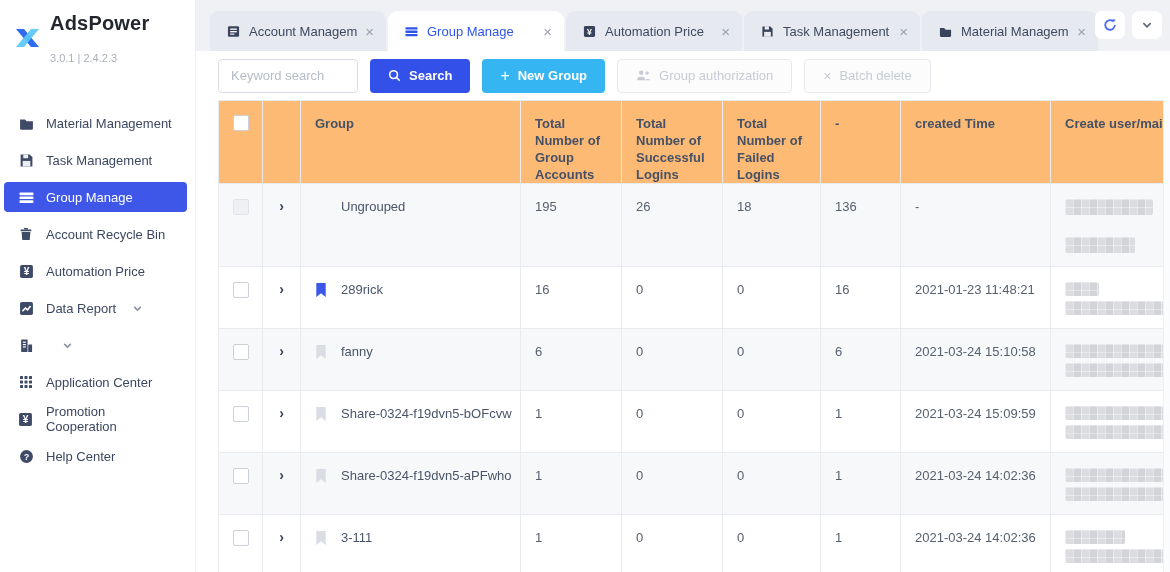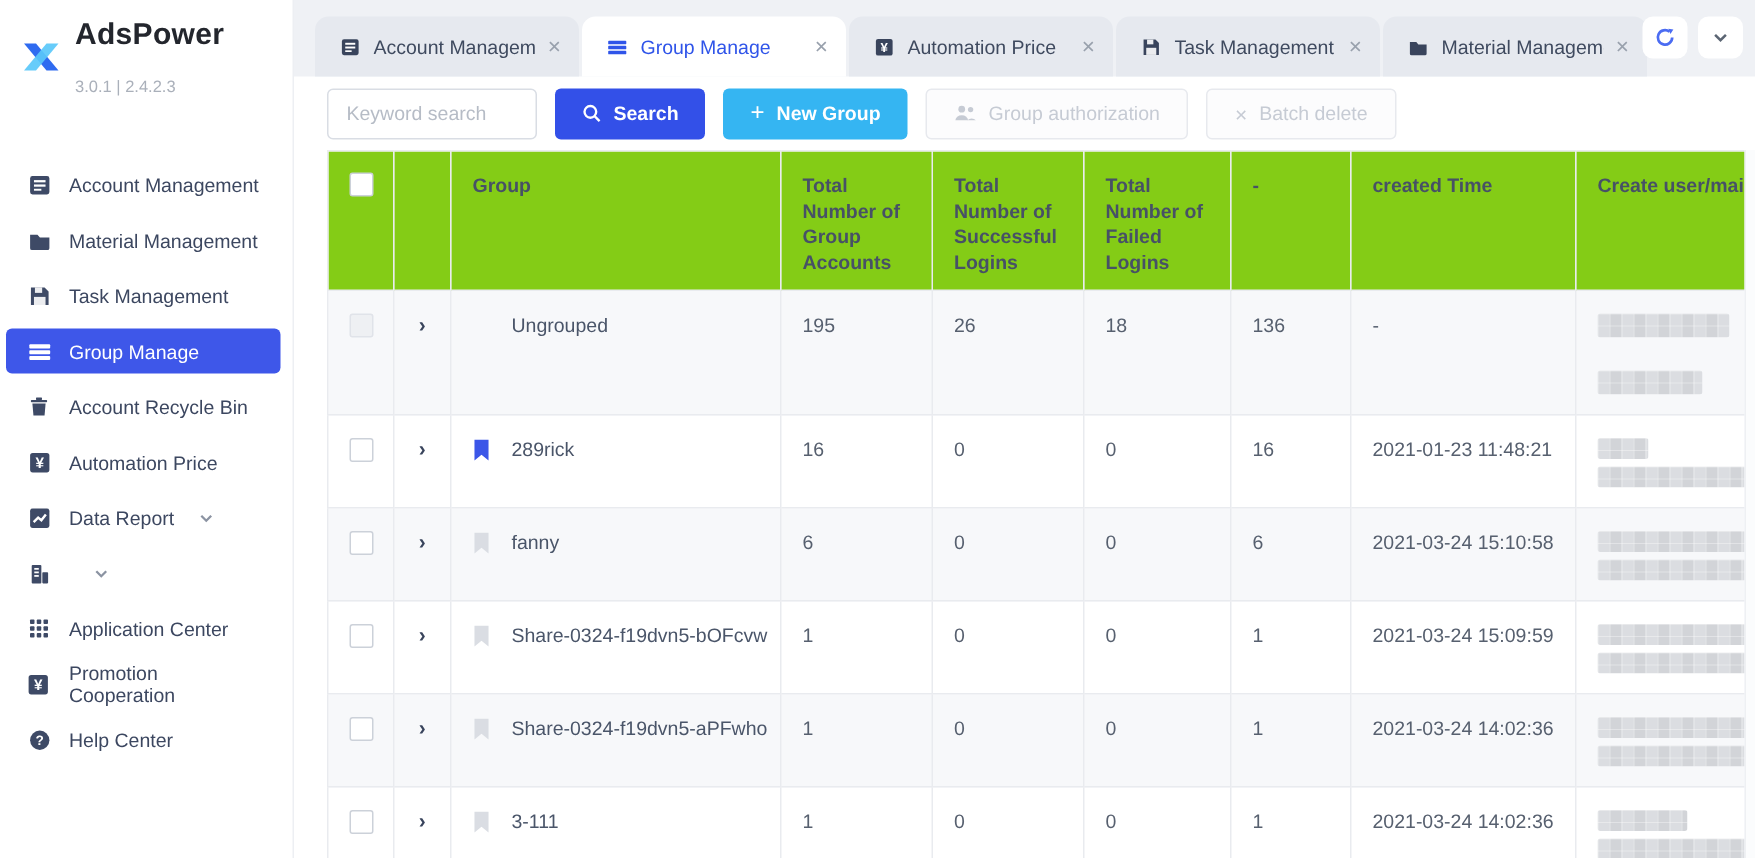--- a/index.html
+++ b/index.html
@@ -42,21 +42,21 @@
   .btn-cyan { background:#35b5f2; color:#fff; }
   .btn-disabled { background:#fcfcfd; border:1px solid #e7e9ee; color:#c6cbd4; font-weight:normal; cursor:default; }
   .btn .bicon { display:flex; align-items:center; }
 
   
   .table-wrap { margin-left:22px; overflow:hidden; flex:1; position:relative; }
   table { border-collapse:collapse; table-layout:fixed; width:1012px; }
   col.c-check{width:44px} col.c-exp{width:38px} col.c-group{width:220px} col.c-n1{width:101px}
   col.c-n2{width:101px} col.c-n3{width:98px} col.c-dash{width:80px} col.c-time{width:150px} col.c-user{width:180px}
   th, td { border:1px solid #e9ebef; vertical-align:top; text-align:left; }
-  th { font-size:13px; font-weight:bold; color:#475166; line-height:17px; padding:14px 8px 10px 14px; height:66px; background:#84cc16; }
+  th { font-size:13px; font-weight:bold; color:#475166; line-height:17px; padding:14px 8px 0 14px; height:66px; background:#fdba74; }
   td { font-size:13px; color:#57606f; padding:15px 8px 8px 14px; height:47px; }
   tr.striped td { background:#f7f8fa; }
   tr.r-tall td { height:81px; }
   .cell-center { text-align:center; padding-left:0; padding-right:0; }
   .cb { width:16px; height:16px; border:1px solid #ccd1d9; border-radius:2px; background:#fff; display:inline-block; cursor:pointer; }
   .cb.disabled { background:#eef0f3; border-color:#e0e3e9; cursor:default; }
   .expander { color:#39445c; font-weight:bold; font-size:14px; line-height:1; cursor:pointer; display:inline-block; }
   .gwrap { display:flex; align-items:flex-start; }
   .bm { width:12px; margin-right:14px; margin-top:1px; flex-shrink:0; display:flex; }
   .bm.blue { color:#3b56e8; }
@@ -96,31 +96,20 @@
           <polygon points="19,2 27,2 12,20 4,20" fill="#5ac8fa" opacity="0.92"></polygon>
         </svg>
       </span>
       <span>
         <div class="logo-name">AdsPower</div>
         <div class="logo-ver">3.0.1 | 2.4.2.3</div>
       </span>
     </div>
 
     <nav class="nav">
-      <div class="nav-item">
-        <span class="nav-icon">
-          <svg width="15" height="15" viewBox="0 0 14 14">
-              <rect x="1" y="1.3" width="12" height="11.4" rx="1.5" fill="currentColor"></rect>
-              <rect x="3.4" y="3.8" width="7.2" height="1.4" fill="#fff"></rect>
-              <rect x="3.4" y="6.5" width="7.2" height="1.4" fill="#fff"></rect>
-              <rect x="3.4" y="9.2" width="4.6" height="1.2" fill="#fff"></rect>
-            </svg>
-        </span>
-        <span class="nav-label">Account Management</span>
-      </div>
       <div class="nav-item">
         <span class="nav-icon">
           <svg width="15" height="15" viewBox="0 0 14 14">
               <path d="M1 3.2 h4.6 l1.5 1.8 H13 v6.6 a1.2 1.2 0 0 1 -1.2 1.2 H2.2 A1.2 1.2 0 0 1 1 11.6 Z" fill="currentColor"></path>
             </svg>
         </span>
         <span class="nav-label">Material Management</span>
       </div>
       <div class="nav-item">
         <span class="nav-icon">

